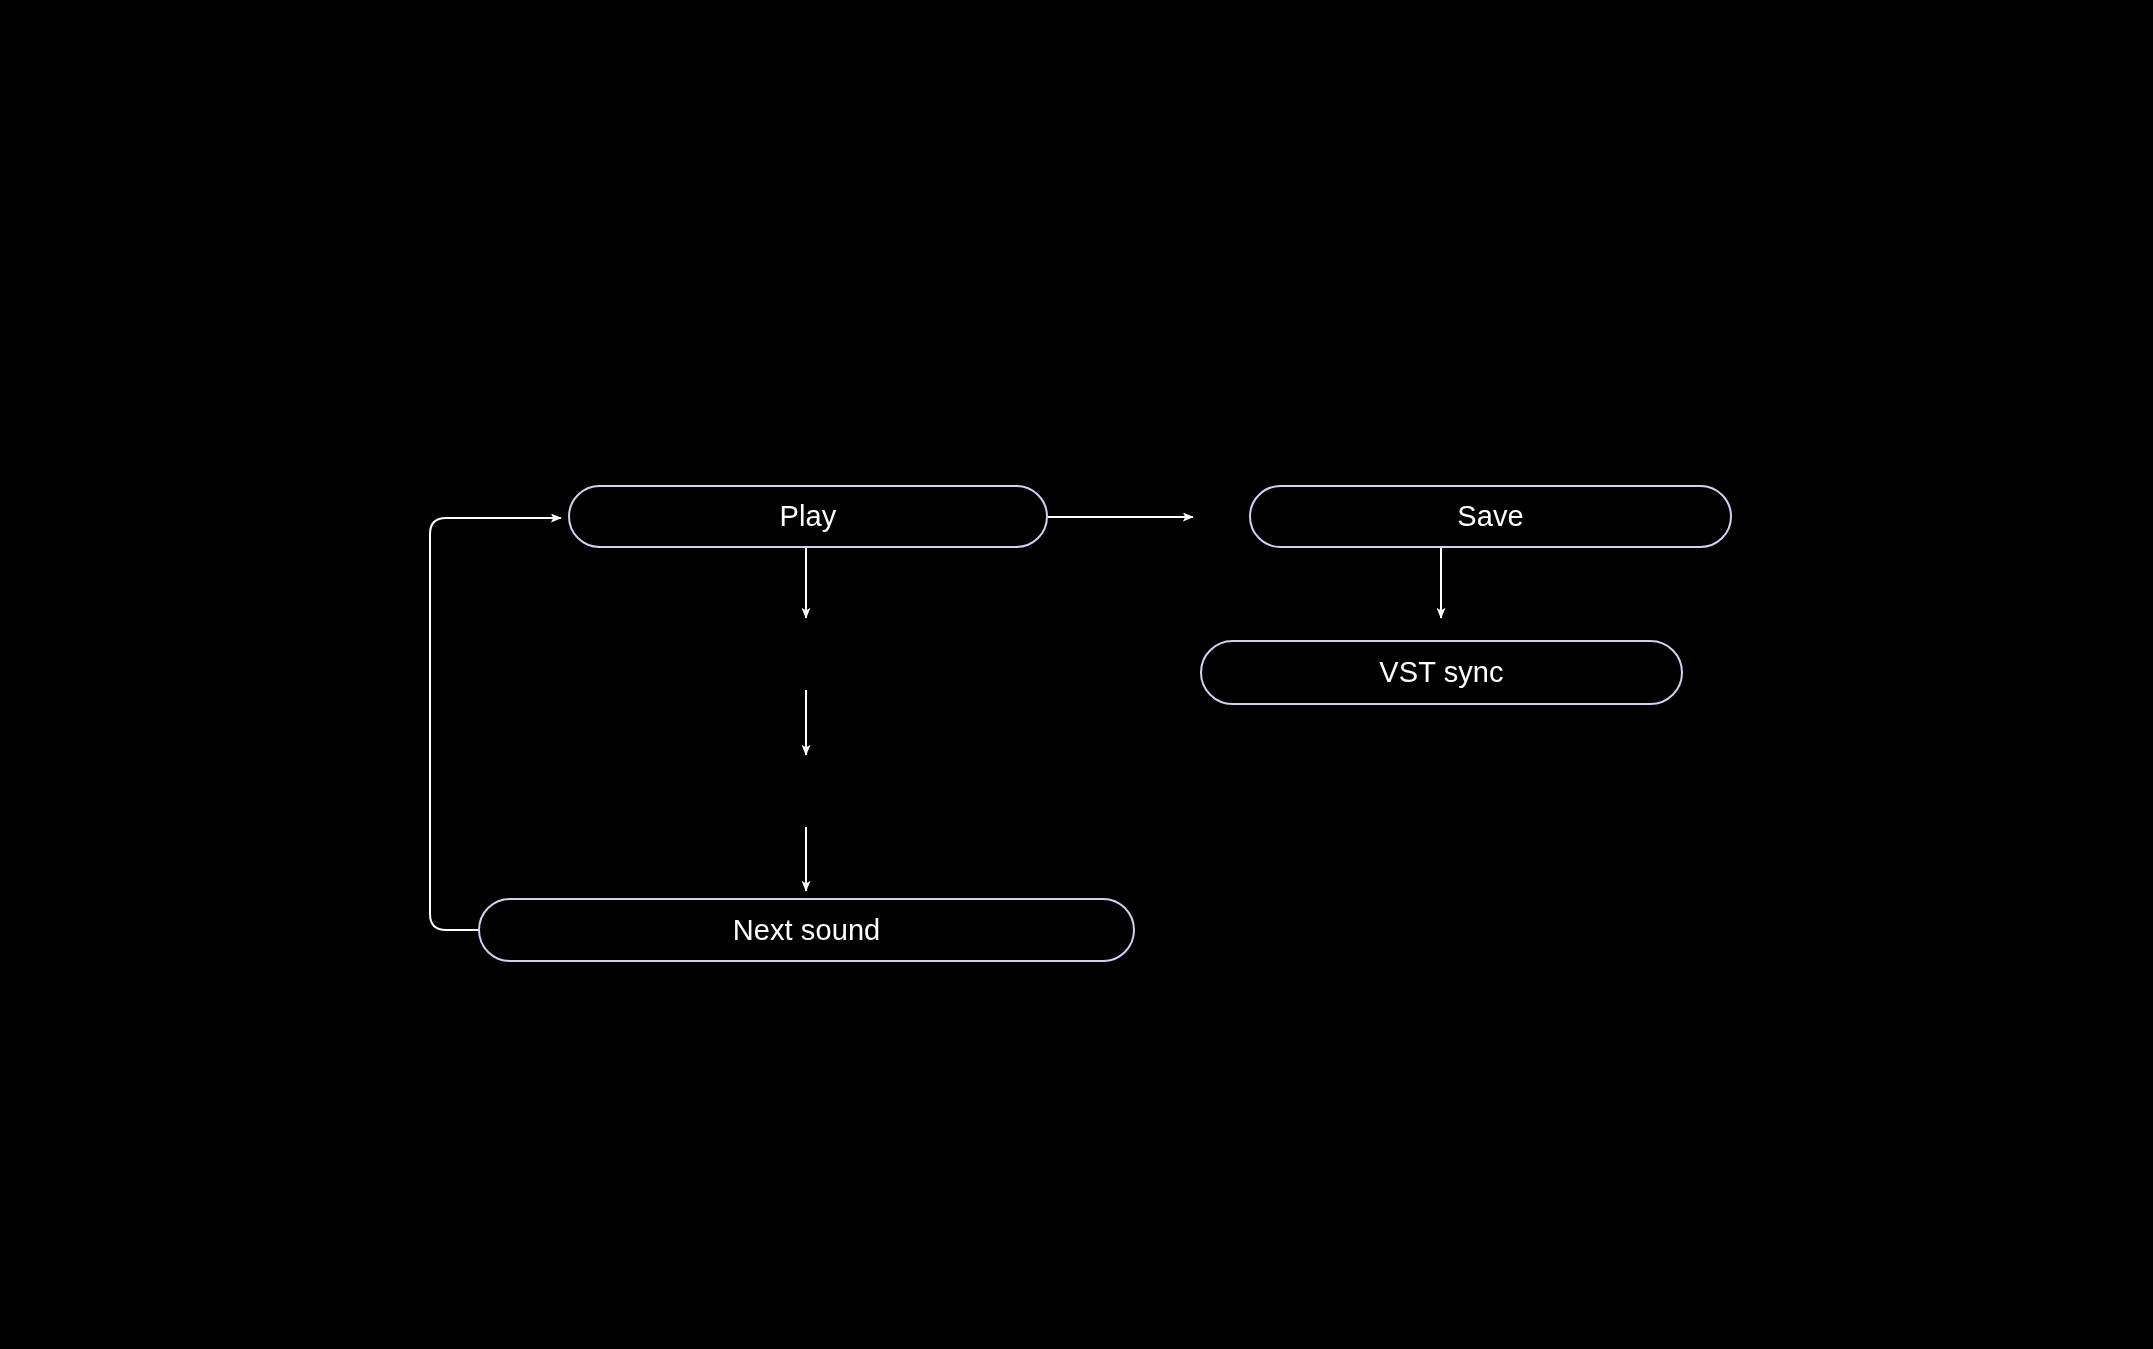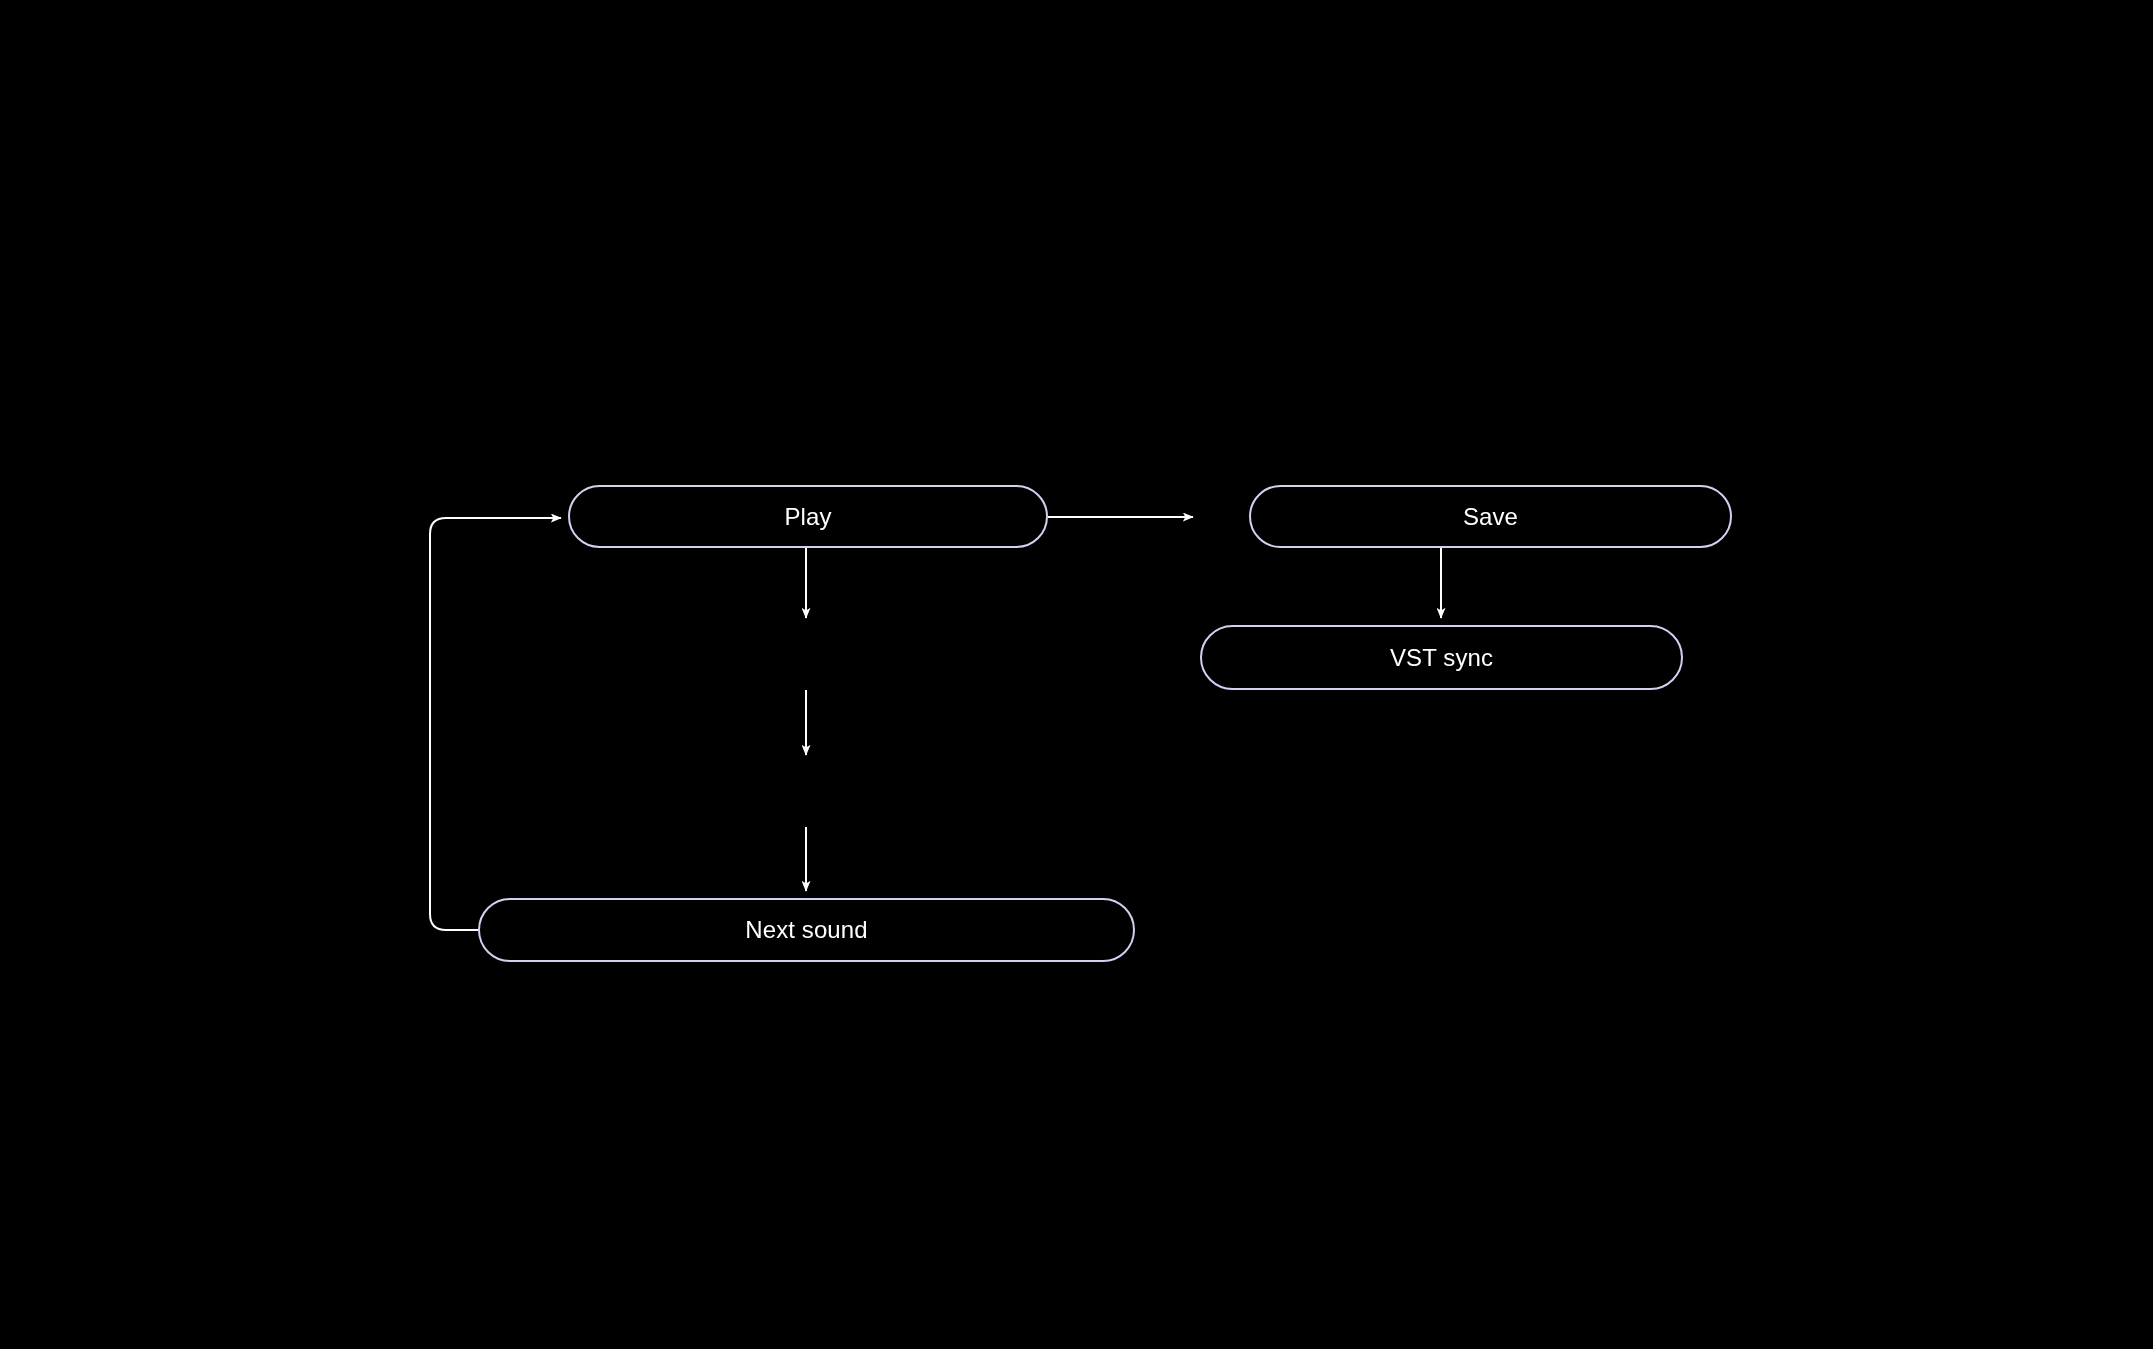--- a/index.html
+++ b/index.html
@@ -28,21 +28,21 @@
   .node {
     position: absolute;
     box-sizing: border-box;
     background: #000000;
     border: 2px solid #d4d0f0;
     border-radius: 999px;
     display: flex;
     align-items: center;
     justify-content: center;
     color: #ffffff;
-    font-size: 24px;
+    font-size: 29px;
     font-weight: 400;
     letter-spacing: 0.1px;
     white-space: nowrap;
     z-index: 2;
   }
   .node-label {
     color: #ffffff;
     line-height: 1;
   }
 </style>
@@ -90,17 +90,17 @@
 
 
   <div class="node" style="left:478px; top:898px; width:657px; height:64px;text-align:center;">
     <span class="node-label">Next sound</span>
   </div>
 
   <div class="node" style="left:1249px; top:485px; width:483px; height:63px;">
     <span class="node-label">Save</span>
   </div>
 
-  <div class="node" style="left:1200px; top:625px; width:483px; height:65px;justify-content:center;">
+  <div class="node" style="left:1200px; top:640px; width:483px; height:65px;justify-content:center;">
     <span class="node-label">VST sync</span>
   </div>
 
 </div>
 
 </body></html>

